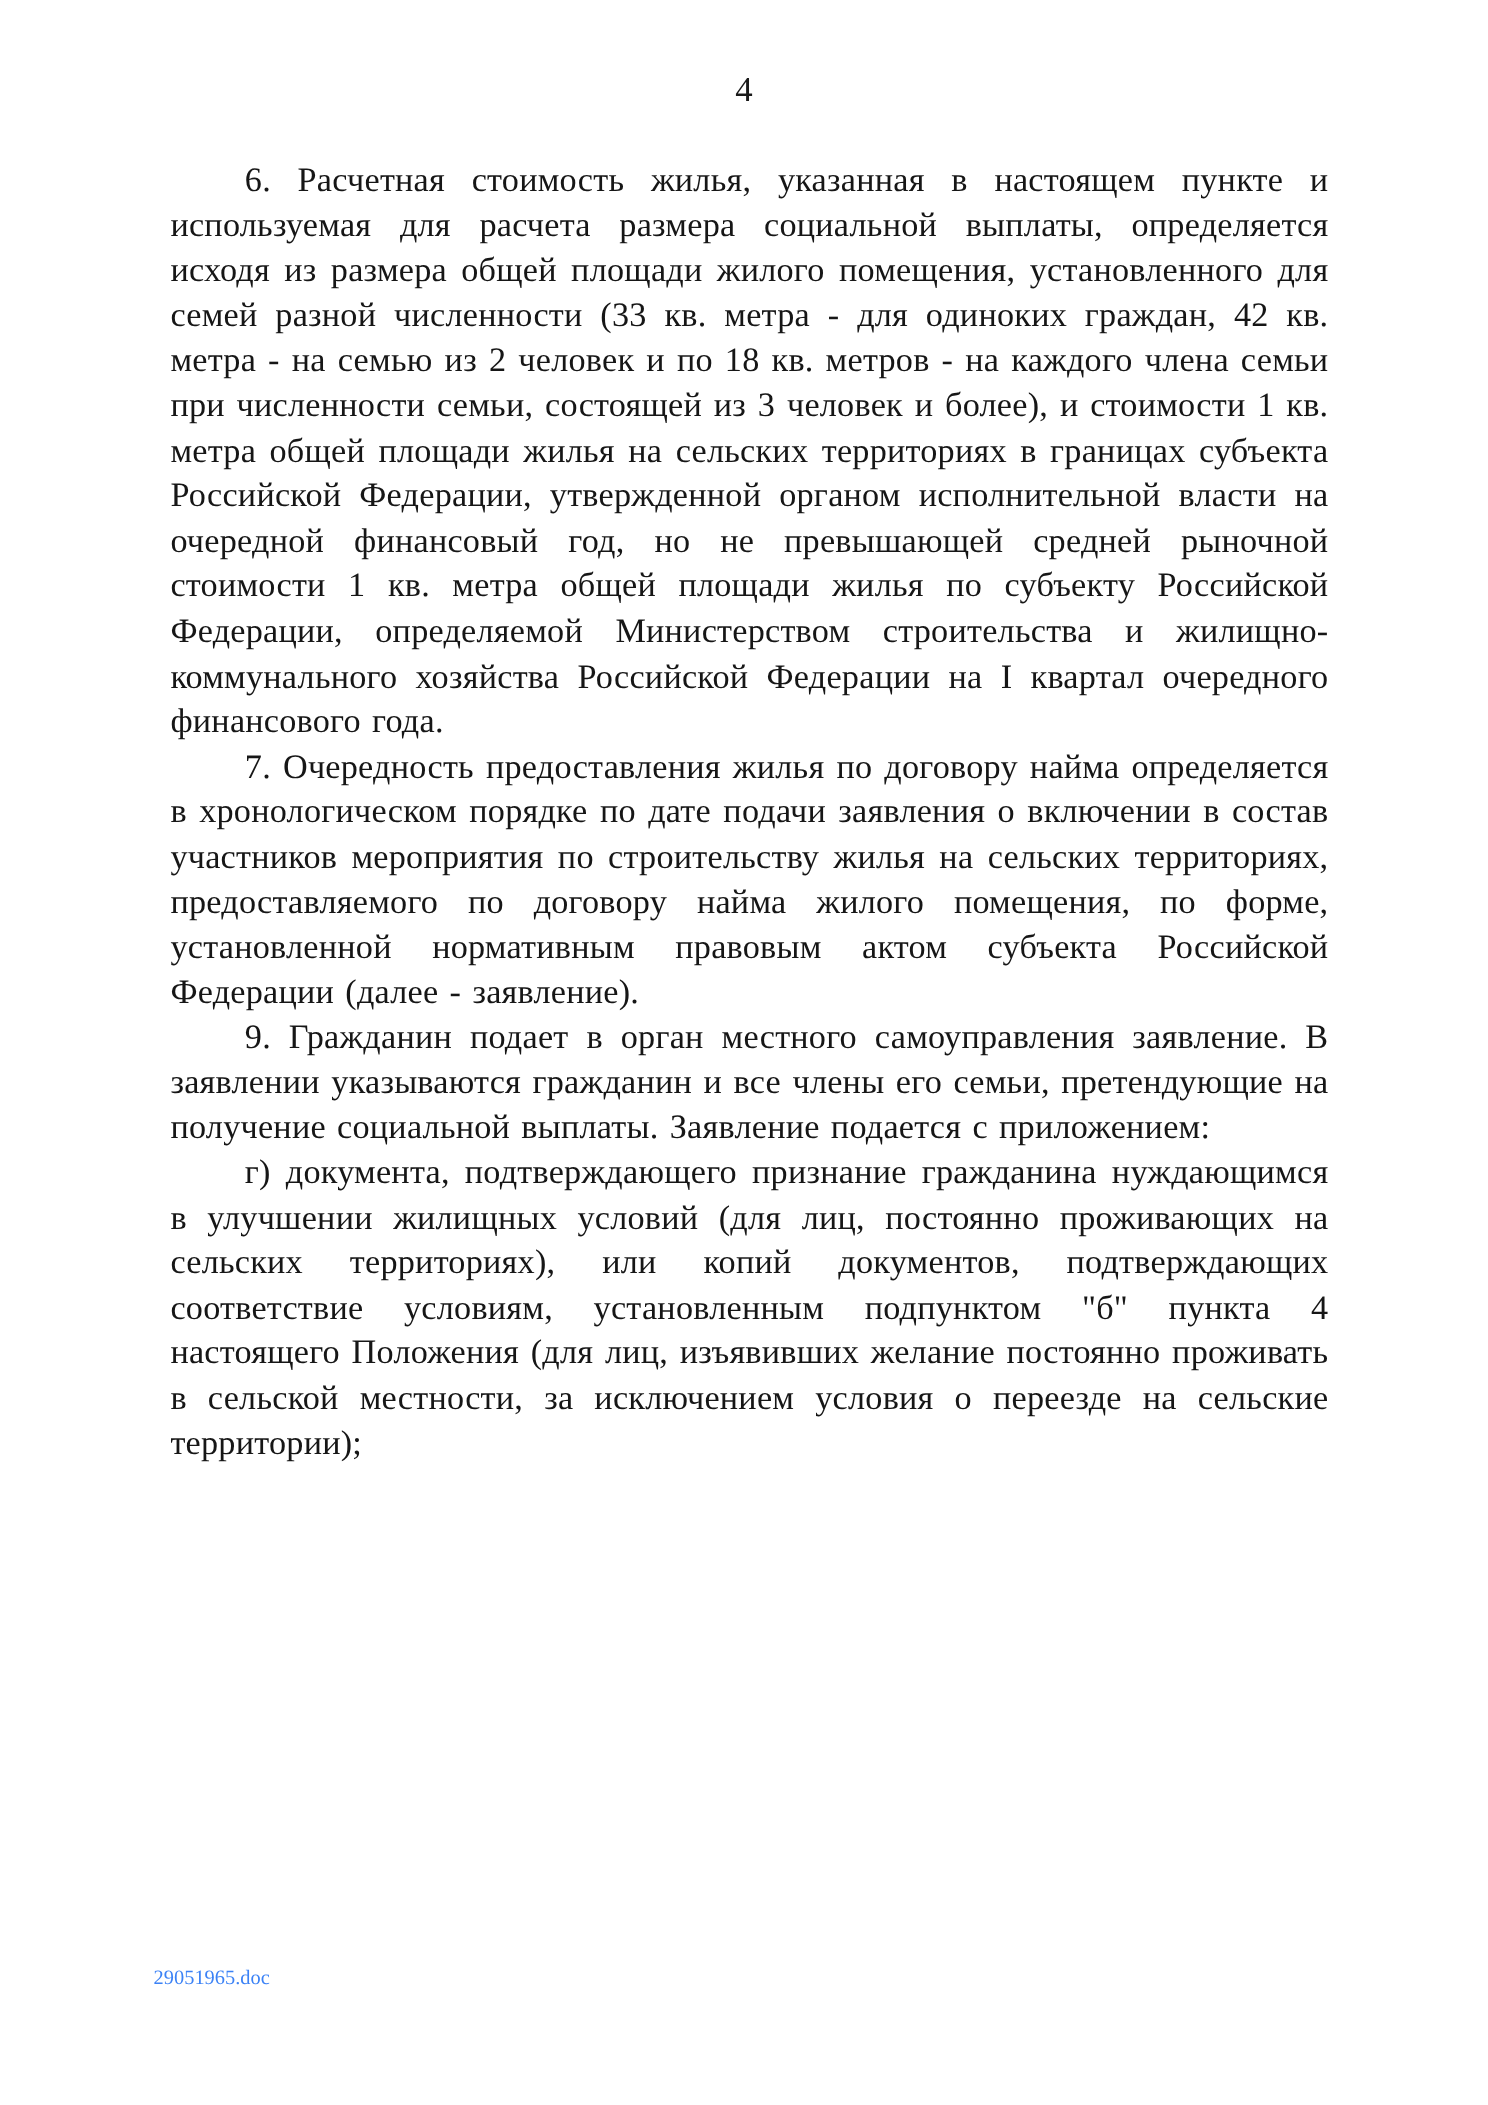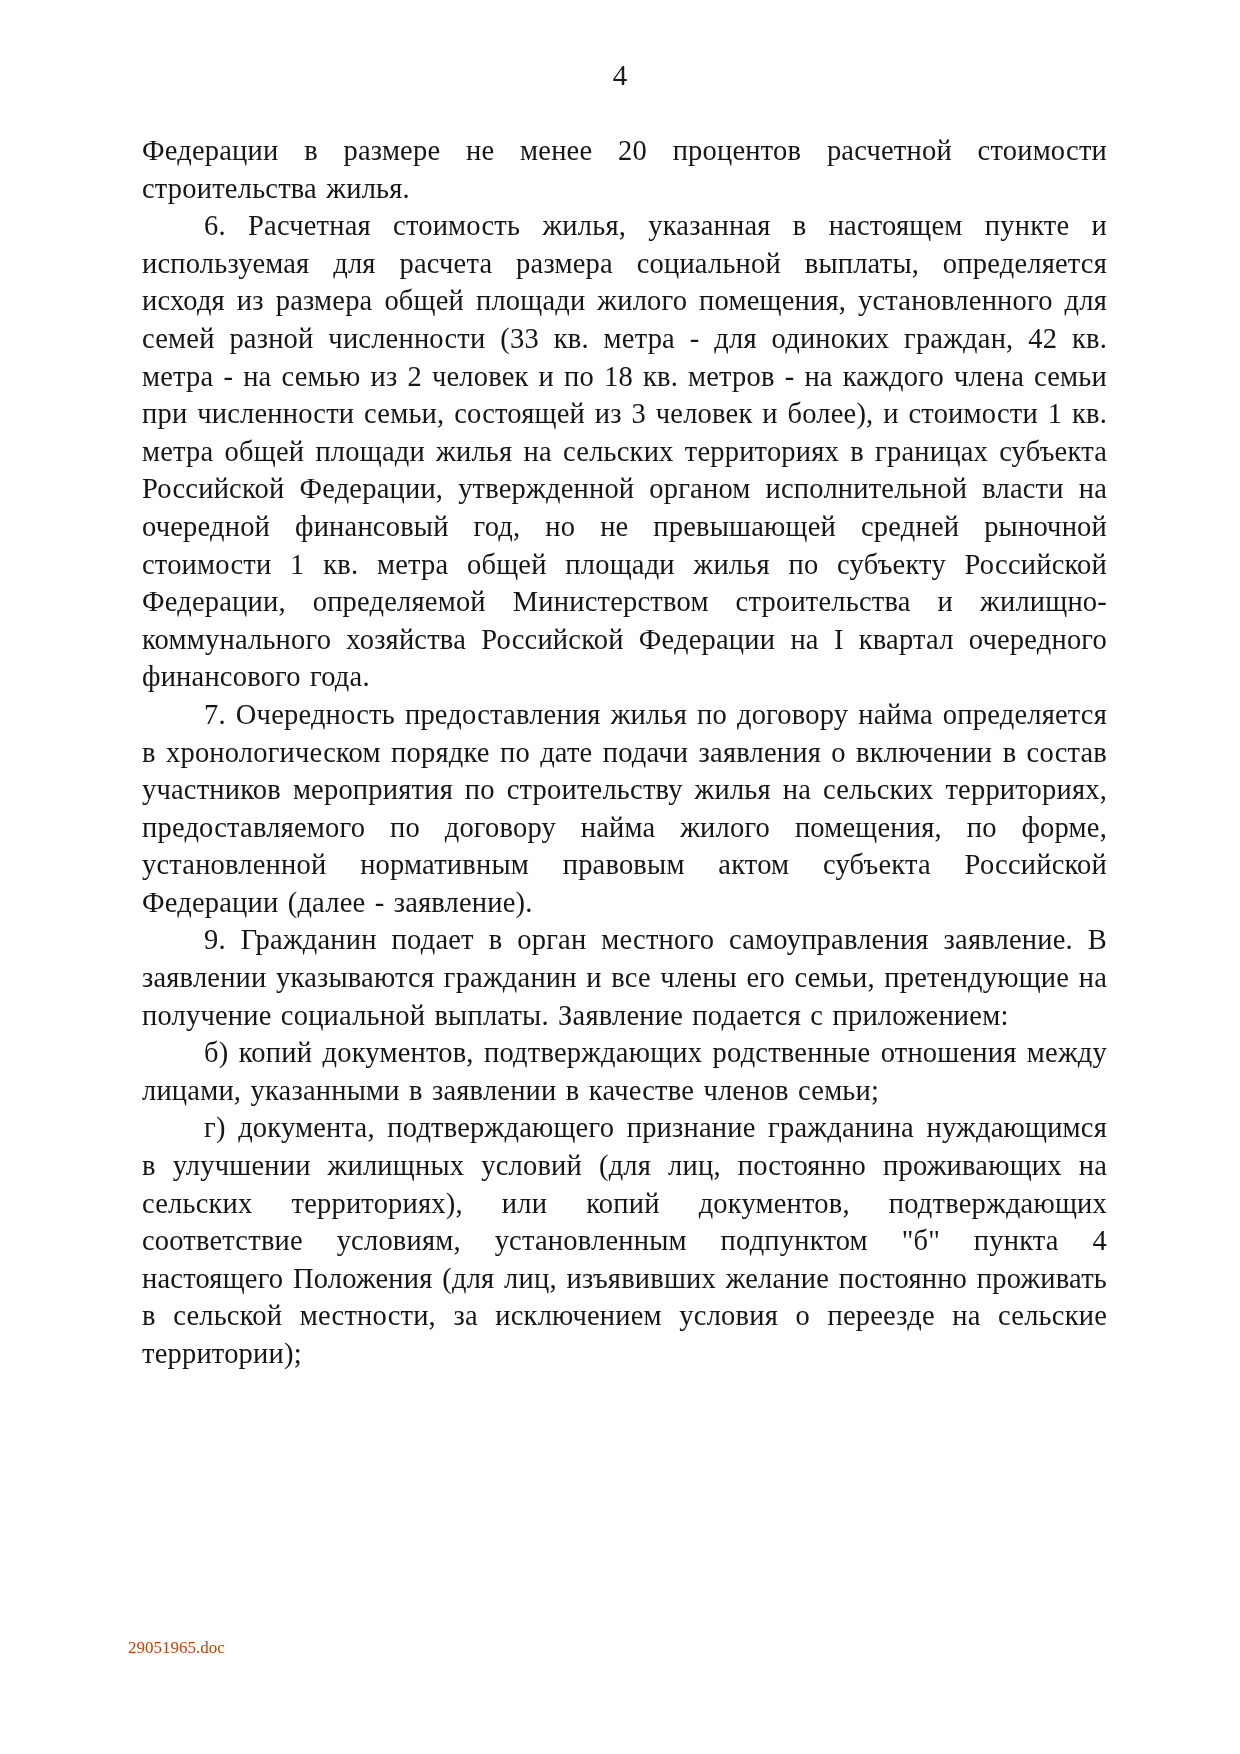--- a/index.html
+++ b/index.html
@@ -49,34 +49,32 @@
   }
   .document-body p.indent {
     text-indent: 62px;
   }
   .footer-filename {
     position: absolute;
     left: 128px;
     bottom: 96px;
     font-size: 17px;
     line-height: 20px;
-    color: #c2410c;
+    color: #3b82f6;
   }
 </style>
 </head>
 <body>
 
 <div class="sheet">
 
   <div class="page-number">4</div>
 
   <div class="document-body" id="doc-body">
-      <p>Федерации в размере не менее 20 процентов расчетной стоимости строительства жилья.</p>
       <p class="indent">6. Расчетная стоимость жилья, указанная в настоящем пункте и используемая для расчета размера социальной выплаты, определяется исходя из размера общей площади жилого помещения, установленного для семей разной численности (33 кв. метра - для одиноких граждан, 42 кв. метра - на семью из 2 человек и по 18 кв. метров - на каждого члена семьи при численности семьи, состоящей из 3 человек и более), и стоимости 1 кв. метра общей площади жилья на сельских территориях в границах субъекта Российской Федерации, утвержденной органом исполнительной власти на очередной финансовый год, но не превышающей средней рыночной стоимости 1 кв. метра общей площади жилья по субъекту Российской Федерации, определяемой Министерством строительства и жилищно-коммунального хозяйства Российской Федерации на I квартал очередного финансового года.</p>
       <p class="indent">7. Очередность предоставления жилья по договору найма определяется в хронологическом порядке по дате подачи заявления о включении в состав участников мероприятия по строительству жилья на сельских территориях, предоставляемого по договору найма жилого помещения, по форме, установленной нормативным правовым актом субъекта Российской Федерации (далее - заявление).</p>
       <p class="indent">9. Гражданин подает в орган местного самоуправления заявление. В заявлении указываются гражданин и все члены его семьи, претендующие на получение социальной выплаты. Заявление подается с приложением:</p>
-      <p class="indent">б) копий документов, подтверждающих родственные отношения между лицами, указанными в заявлении в качестве членов семьи;</p>
       <p class="indent">г) документа, подтверждающего признание гражданина нуждающимся в улучшении жилищных условий (для лиц, постоянно проживающих на сельских территориях), или копий документов, подтверждающих соответствие условиям, установленным подпунктом "б" пункта 4 настоящего Положения (для лиц, изъявивших желание постоянно проживать в сельской местности, за исключением условия о переезде на сельские территории);</p>
     </div>
 
   <div class="footer-filename">29051965.doc</div>
 
 </div>
 
 </body></html>

